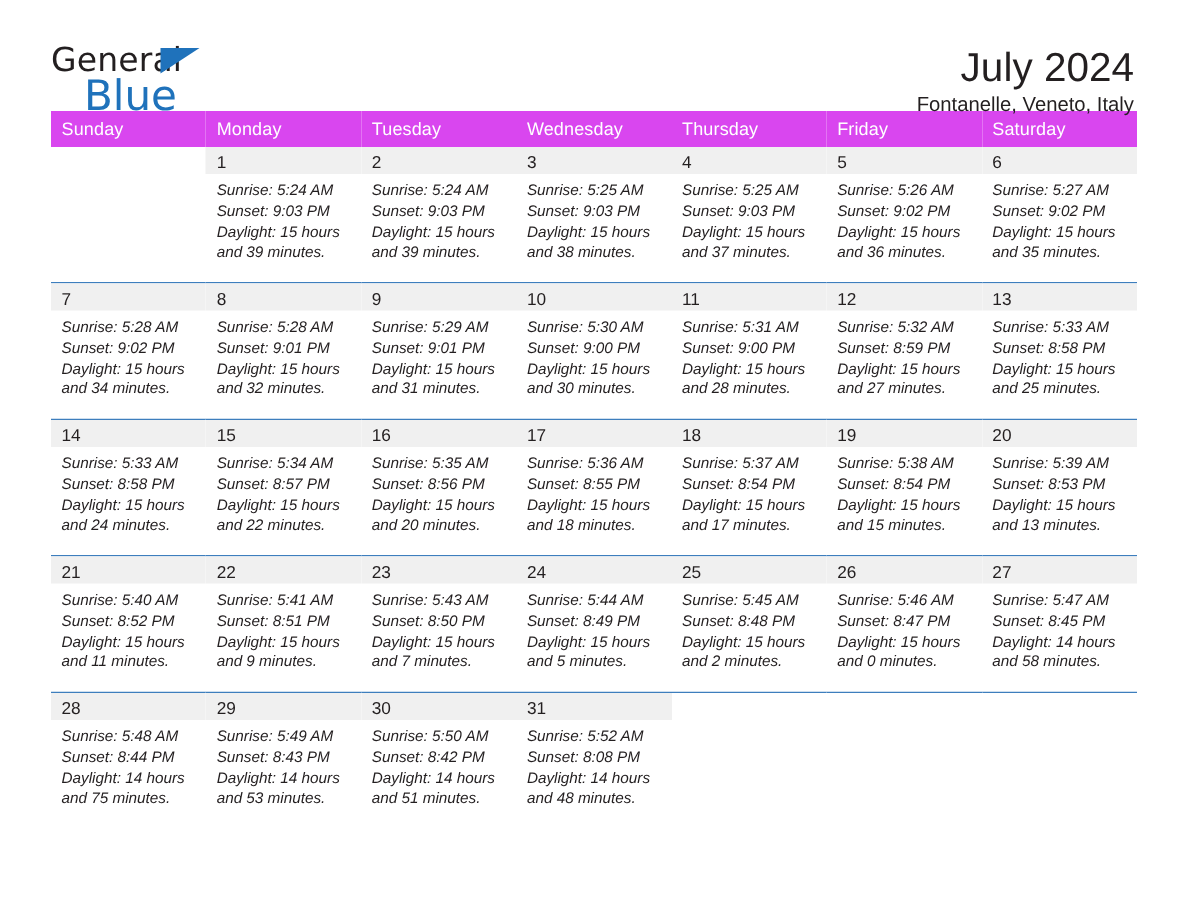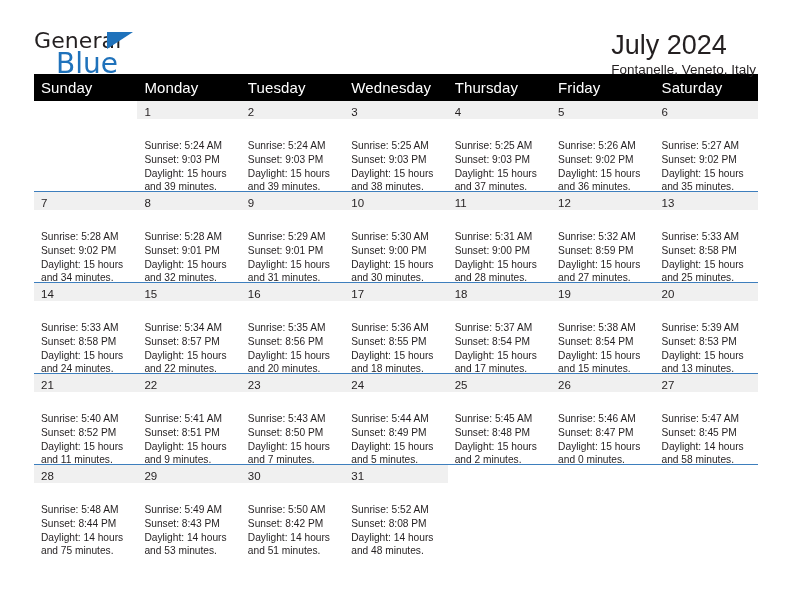--- a/index.html
+++ b/index.html
@@ -61,20 +61,21 @@
     position: absolute;
     left: 73px;
     top: 2px;
     width: 0;
     height: 0;
     border-top: 0 solid transparent;
     border-left: 26px solid #1f72bb;
     border-bottom: 17px solid transparent;
   }
   .title-block {
+    text-align: right;
     padding-top: 0px;
   }
   .cal-title {
     font-size: 27px;
     font-weight: 400;
     color: #231f20;
     font-family: "Liberation Sans", sans-serif;
     line-height: 30px;
     white-space: nowrap;
   }
@@ -88,23 +89,23 @@
   }
 
   
   .calendar {
     margin: 0 34px;
     width: 724px;
     border-collapse: collapse;
     table-layout: fixed;
   }
   .calendar th {
-    background: #000000;
+    background: #d946ef;
     color: #ffffff;
-    font-size: 15px;
+    font-size: 12px;
     font-weight: 400;
     text-align: left;
     padding: 5px 0 5px 7px;
     height: 21px;
     border: none;
     letter-spacing: 0.1px;
   }
   .calendar td {
     vertical-align: top;
     padding: 0;
@@ -127,21 +128,22 @@
     background: #f0f0f0;
     height: 18px;
     padding: 1px 0 0 7px;
   }
   .daynum {
     font-size: 11.5px;
     color: #231f20;
     line-height: 16px;
   }
   .cell-body {
-    padding: 20px 6px 0 7px;
+    padding: 5px 6px 0 7px;
+    font-style: italic;
   }
   .cell-line {
     font-size: 10.2px;
     line-height: 13.8px;
     color: #231f20;
     white-space: nowrap;
   }
 </style>
 </head>
 <body>

